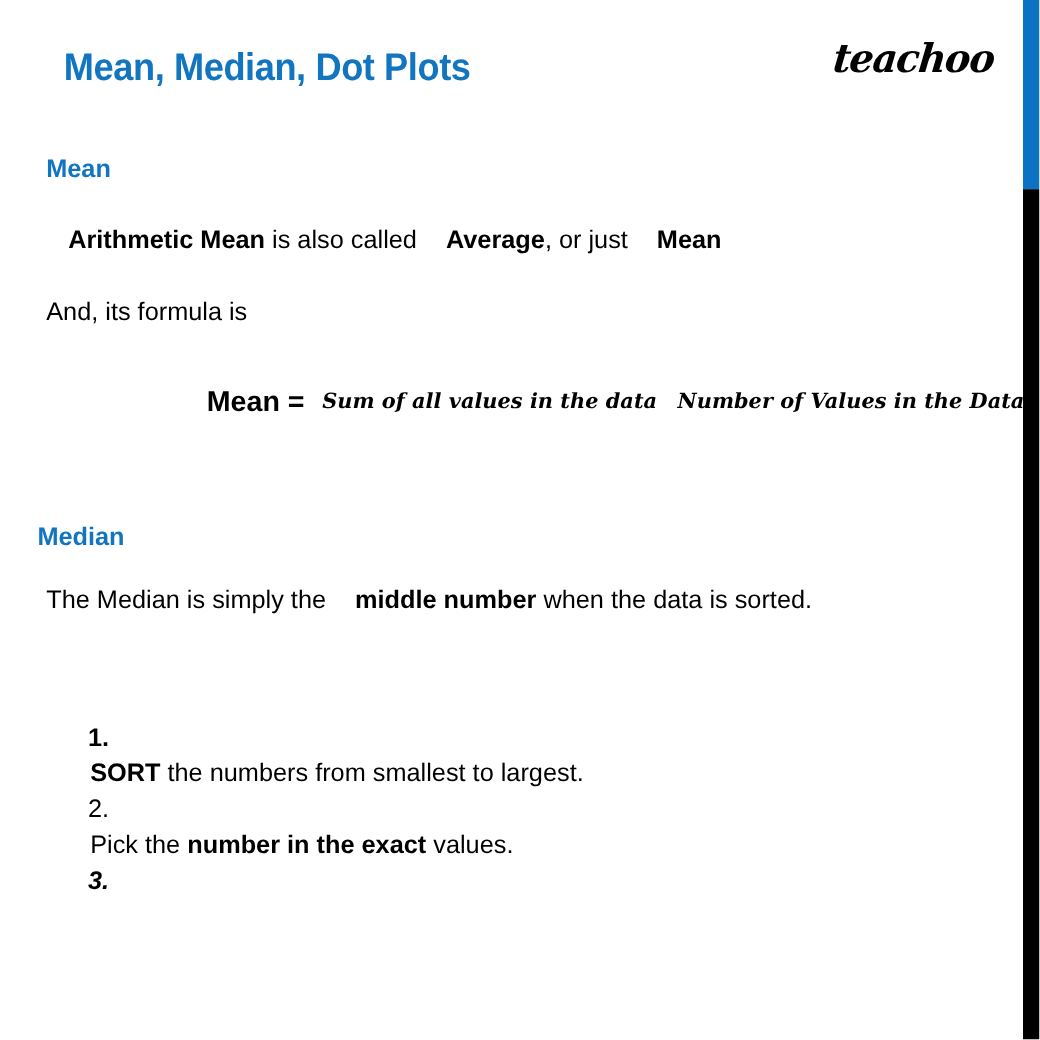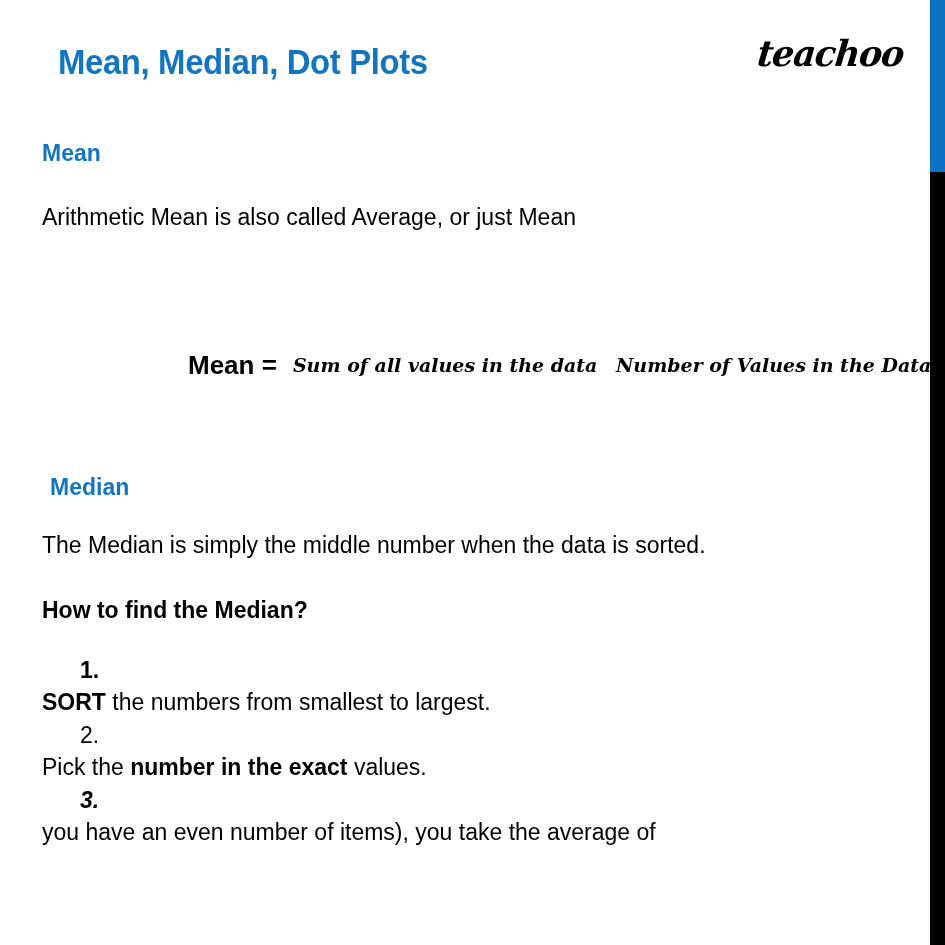--- a/index.html
+++ b/index.html
@@ -76,31 +76,31 @@
   }
 
   .sec-head {
     color: #1275c0;
     font-weight: bold;
     font-size: 23px;
     font-family: "Liberation Sans Narrow", "Liberation Sans", sans-serif;
     white-space: nowrap;
   }
   #head-mean  { position: absolute; left: 42px; top: 140px; }
-  #head-median{ position: absolute; left: 50px; top: 474px; }
+  #head-median{ position: absolute; left: 34px; top: 474px; }
 
   .para {
     position: absolute;
     font-size: 23px;
     color: #000000;
     font-family: "Liberation Sans Narrow", "Liberation Sans", sans-serif;
     white-space: nowrap;
     line-height: 1.2;
   }
-  .para b { font-weight: normal; }
+  .para b { font-weight: bold; margin-left: 20px; }
 
   #line-arith   { left: 42px; top: 204px; }
   #line-formula-lead { left: 42px; top: 270px; }
   #line-median-def   { left: 42px; top: 532px; }
   #line-howto   { left: 42px; top: 597px; font-weight: bold; }
 
   
   #formula {
     position: absolute;
     left: 188px;
@@ -172,72 +172,72 @@
   }
   .step b  { font-weight: bold; }
   .step i  { font-style: italic; }
 
   .step.emph-bold   .marker { font-weight: bold; }
   .step.emph-bolditalic .marker { font-weight: bold; font-style: italic; }
 
   .nowrap-clip {
     white-space: nowrap;
     overflow: visible;
+    margin-left: 40px;
   }
 </style>
 </head>
 <body>
 
 <div id="page">
 
   <div id="header">
     <div id="page-title">Mean, Median, Dot Plots</div>
     <div id="brand-logo">teachoo</div>
   </div>
 
   <div id="head-mean" class="sec-head">Mean</div>
 
   <div id="line-arith" class="para"><b>Arithmetic Mean</b><span> is also called </span><b>Average</b><span>, or just </span><b>Mean</b></div>
 
+  <div id="line-formula-lead" class="para">And, its formula is</div>
 
   <div id="formula">
     <span id="formula-label">Mean =</span>
     <span id="fraction">
       <span class="numer">Sum of all values in the data</span>
       <span class="bar"></span>
       <span class="denom">Number of Values in the Data</span>
     </span>
   </div>
 
   <div id="head-median" class="sec-head">Median</div>
 
   <div id="line-median-def" class="para"><span>The Median is simply the </span><b>middle number</b><span> when the data is sorted.</span></div>
 
-  <div id="line-howto" class="para">How to find the Median?</div>
 
   <div id="median-steps">
 
     <div class="step emph-bold">
       <span class="marker">1.</span>
       <span class="body">
         <span class="txt nowrap-clip"><b>SORT</b><span> the numbers from smallest to largest.</span></span>
       </span>
     </div>
 
     <div class="step">
       <span class="marker">2.</span>
       <span class="body">
         <span class="txt nowrap-clip"><span>Pick the </span><b>number in the exact</b><span> values.</span></span>
       </span>
     </div>
 
     <div class="step emph-bolditalic">
       <span class="marker">3.</span>
       <span class="body">
-        <span class="txt nowrap-clip">you have an even number of items), you take the average of</span>
       </span>
     </div>
 
   </div>
 
 </div>
 
 <div id="edge-bar">
   <div class="seg-blue"></div>
   <div class="seg-black"></div>

